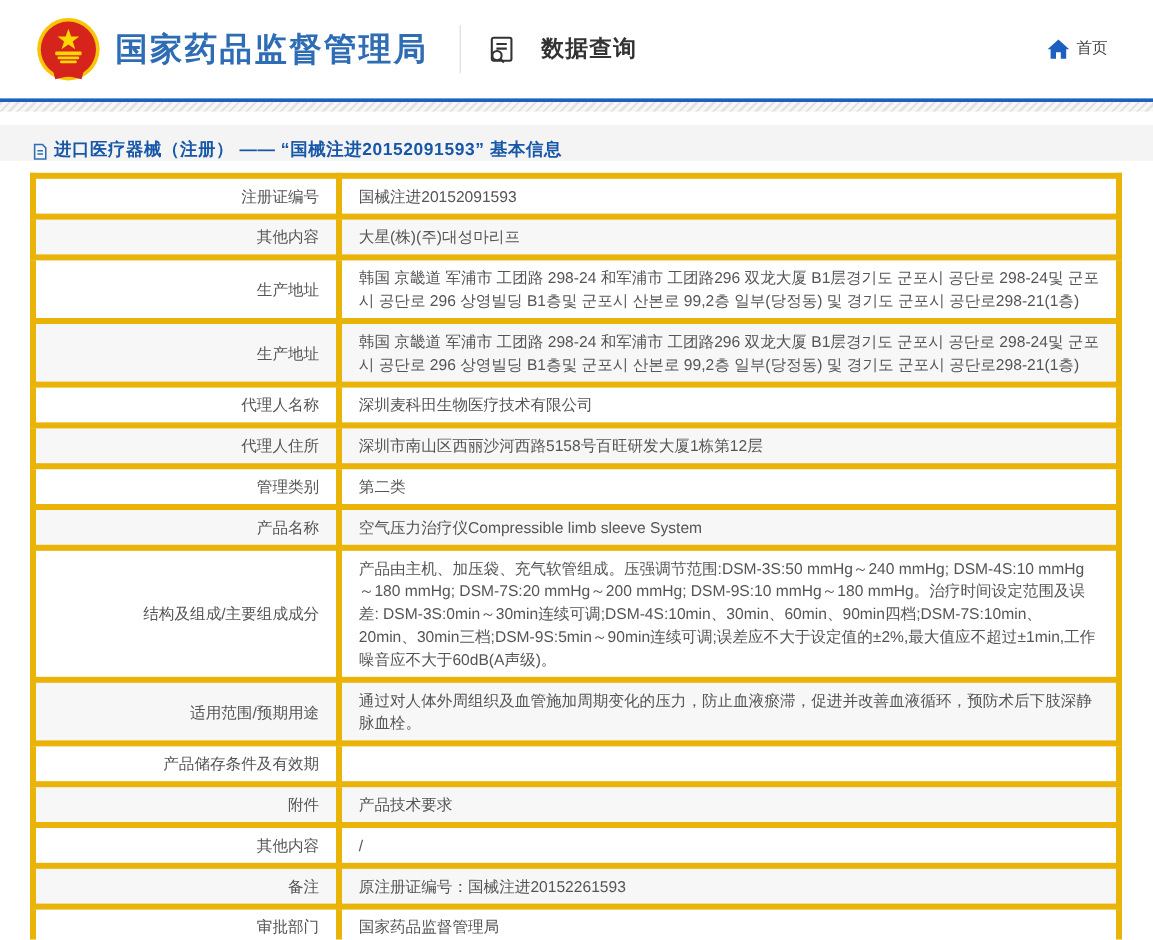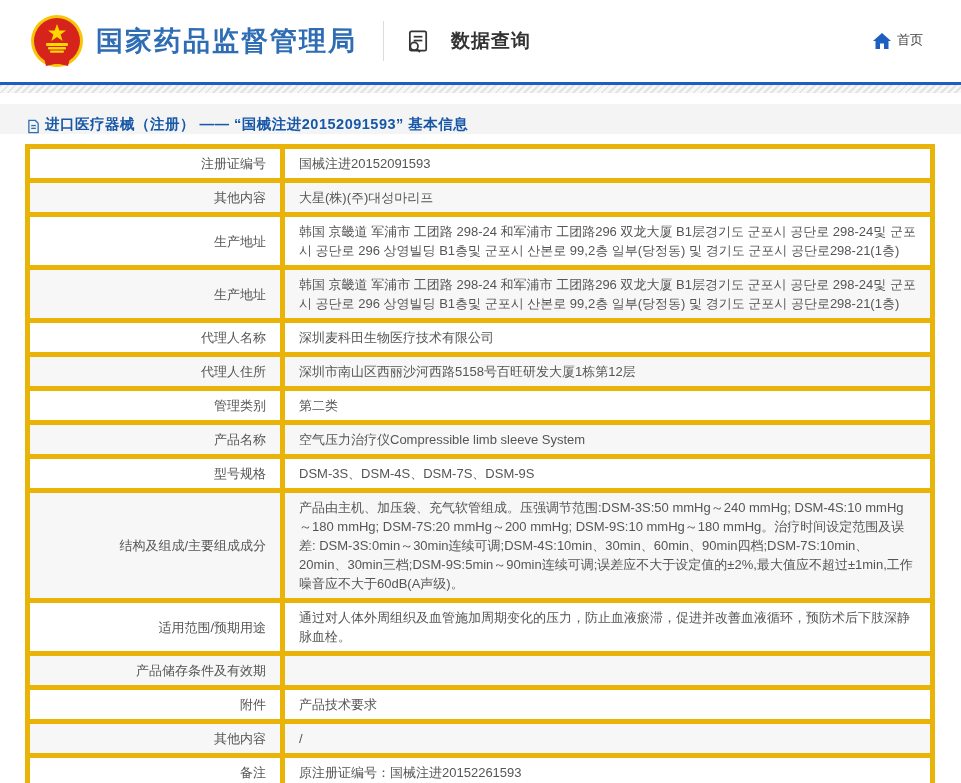--- a/index.html
+++ b/index.html
@@ -124,24 +124,20 @@
         </tr>
         <tr>
           <th>管理类别</th>
           <td>第二类</td>
         </tr>
         <tr>
           <th>产品名称</th>
           <td>空气压力治疗仪Compressible limb sleeve System</td>
         </tr>
         <tr>
-          <th>型号规格</th>
-          <td>DSM-3S、DSM-4S、DSM-7S、DSM-9S</td>
-        </tr>
-        <tr>
           <th>结构及组成/主要组成成分</th>
           <td>产品由主机、加压袋、充气软管组成。压强调节范围:DSM-3S:50 mmHg～240 mmHg; DSM-4S:10 mmHg～180 mmHg; DSM-7S:20 mmHg～200 mmHg; DSM-9S:10 mmHg～180 mmHg。治疗时间设定范围及误差: DSM-3S:0min～30min连续可调;DSM-4S:10min、30min、60min、90min四档;DSM-7S:10min、20min、30min三档;DSM-9S:5min～90min连续可调;误差应不大于设定值的±2%,最大值应不超过±1min,工作噪音应不大于60dB(A声级)。</td>
         </tr>
         <tr>
           <th>适用范围/预期用途</th>
           <td>通过对人体外周组织及血管施加周期变化的压力，防止血液瘀滞，促进并改善血液循环，预防术后下肢深静脉血栓。</td>
         </tr>
         <tr>
           <th>产品储存条件及有效期</th>
           <td></td>

